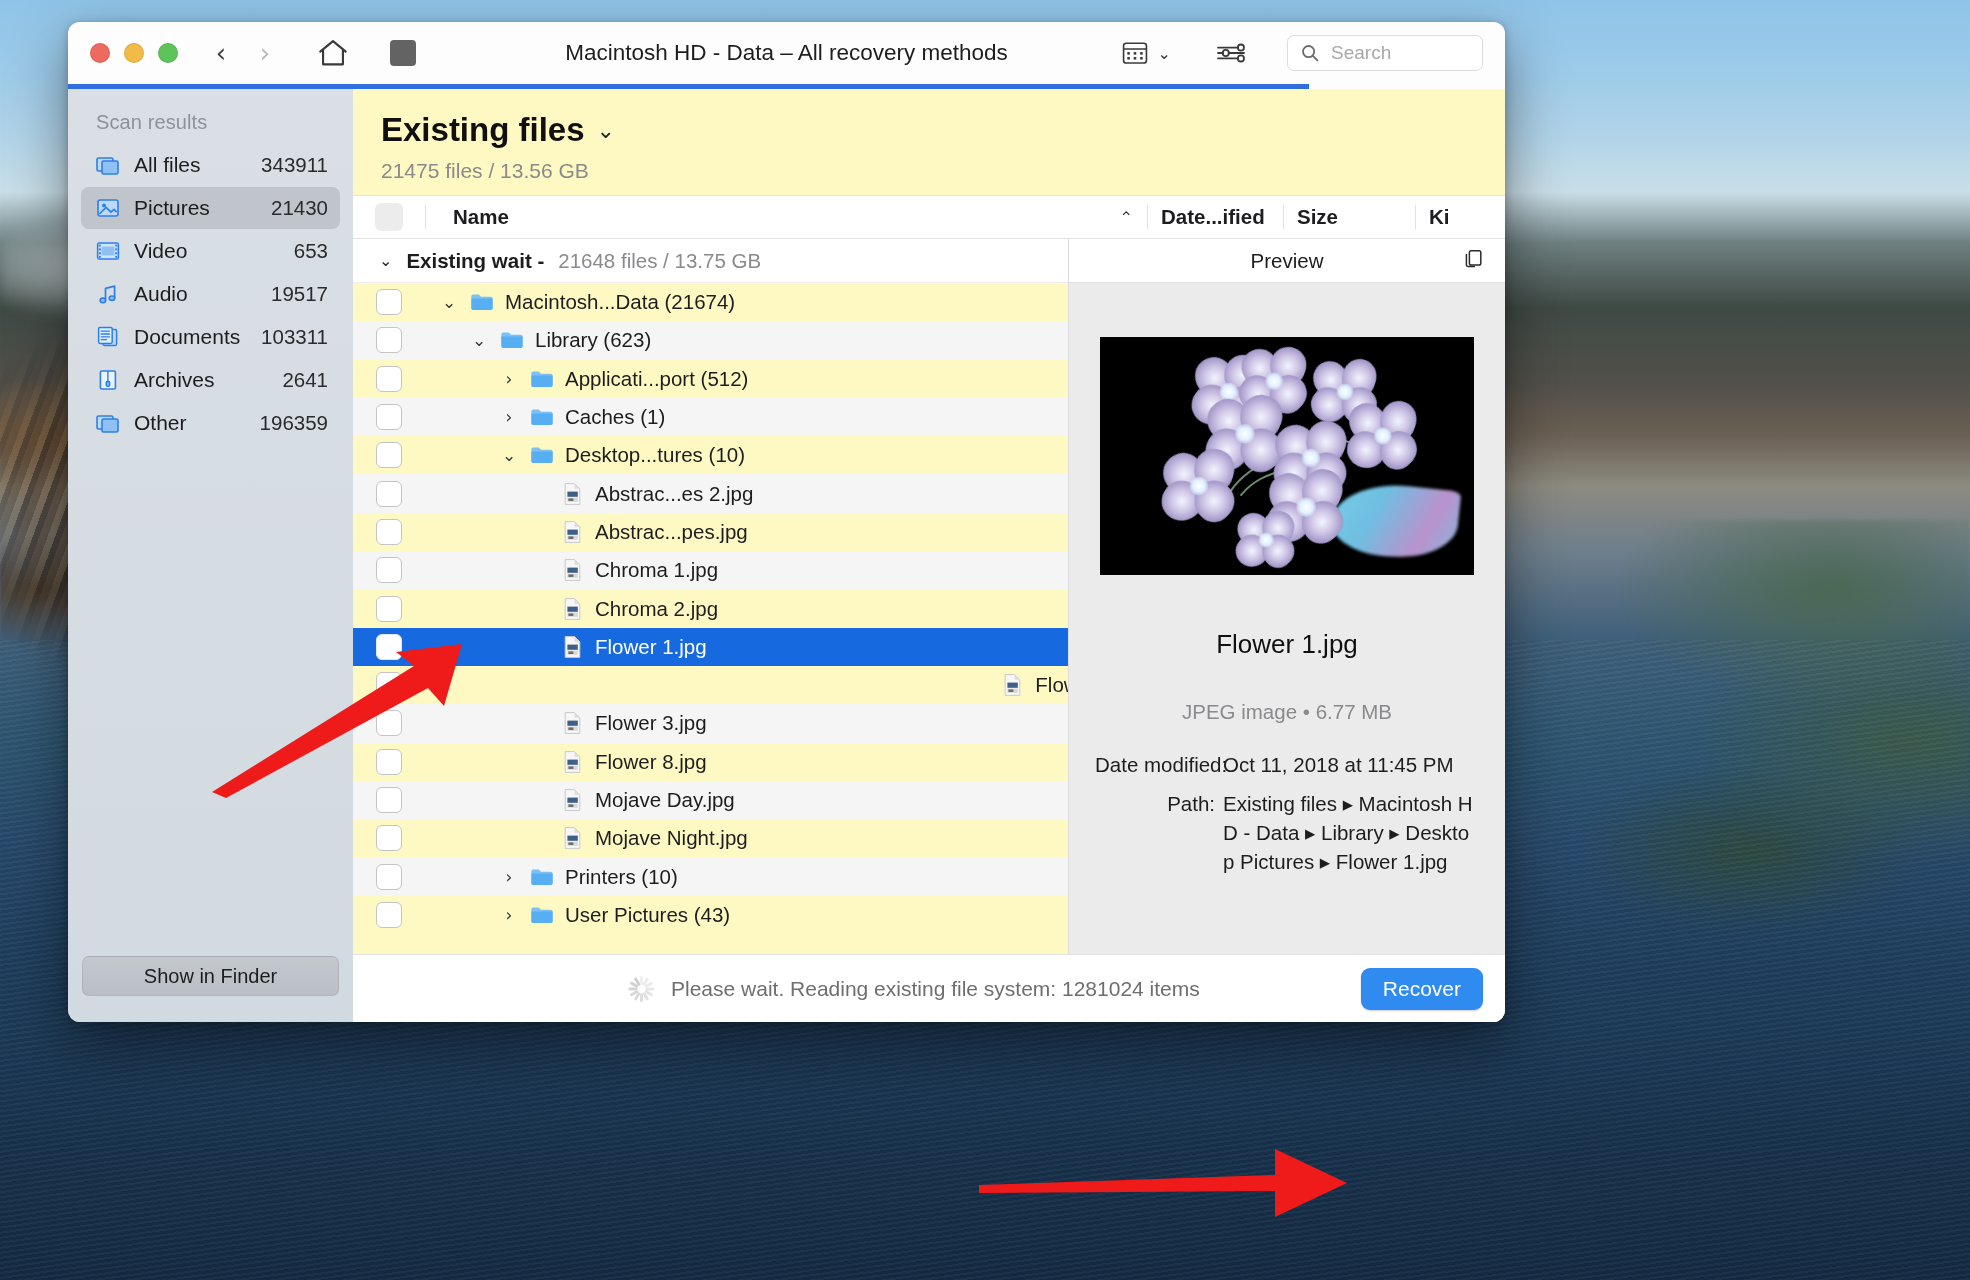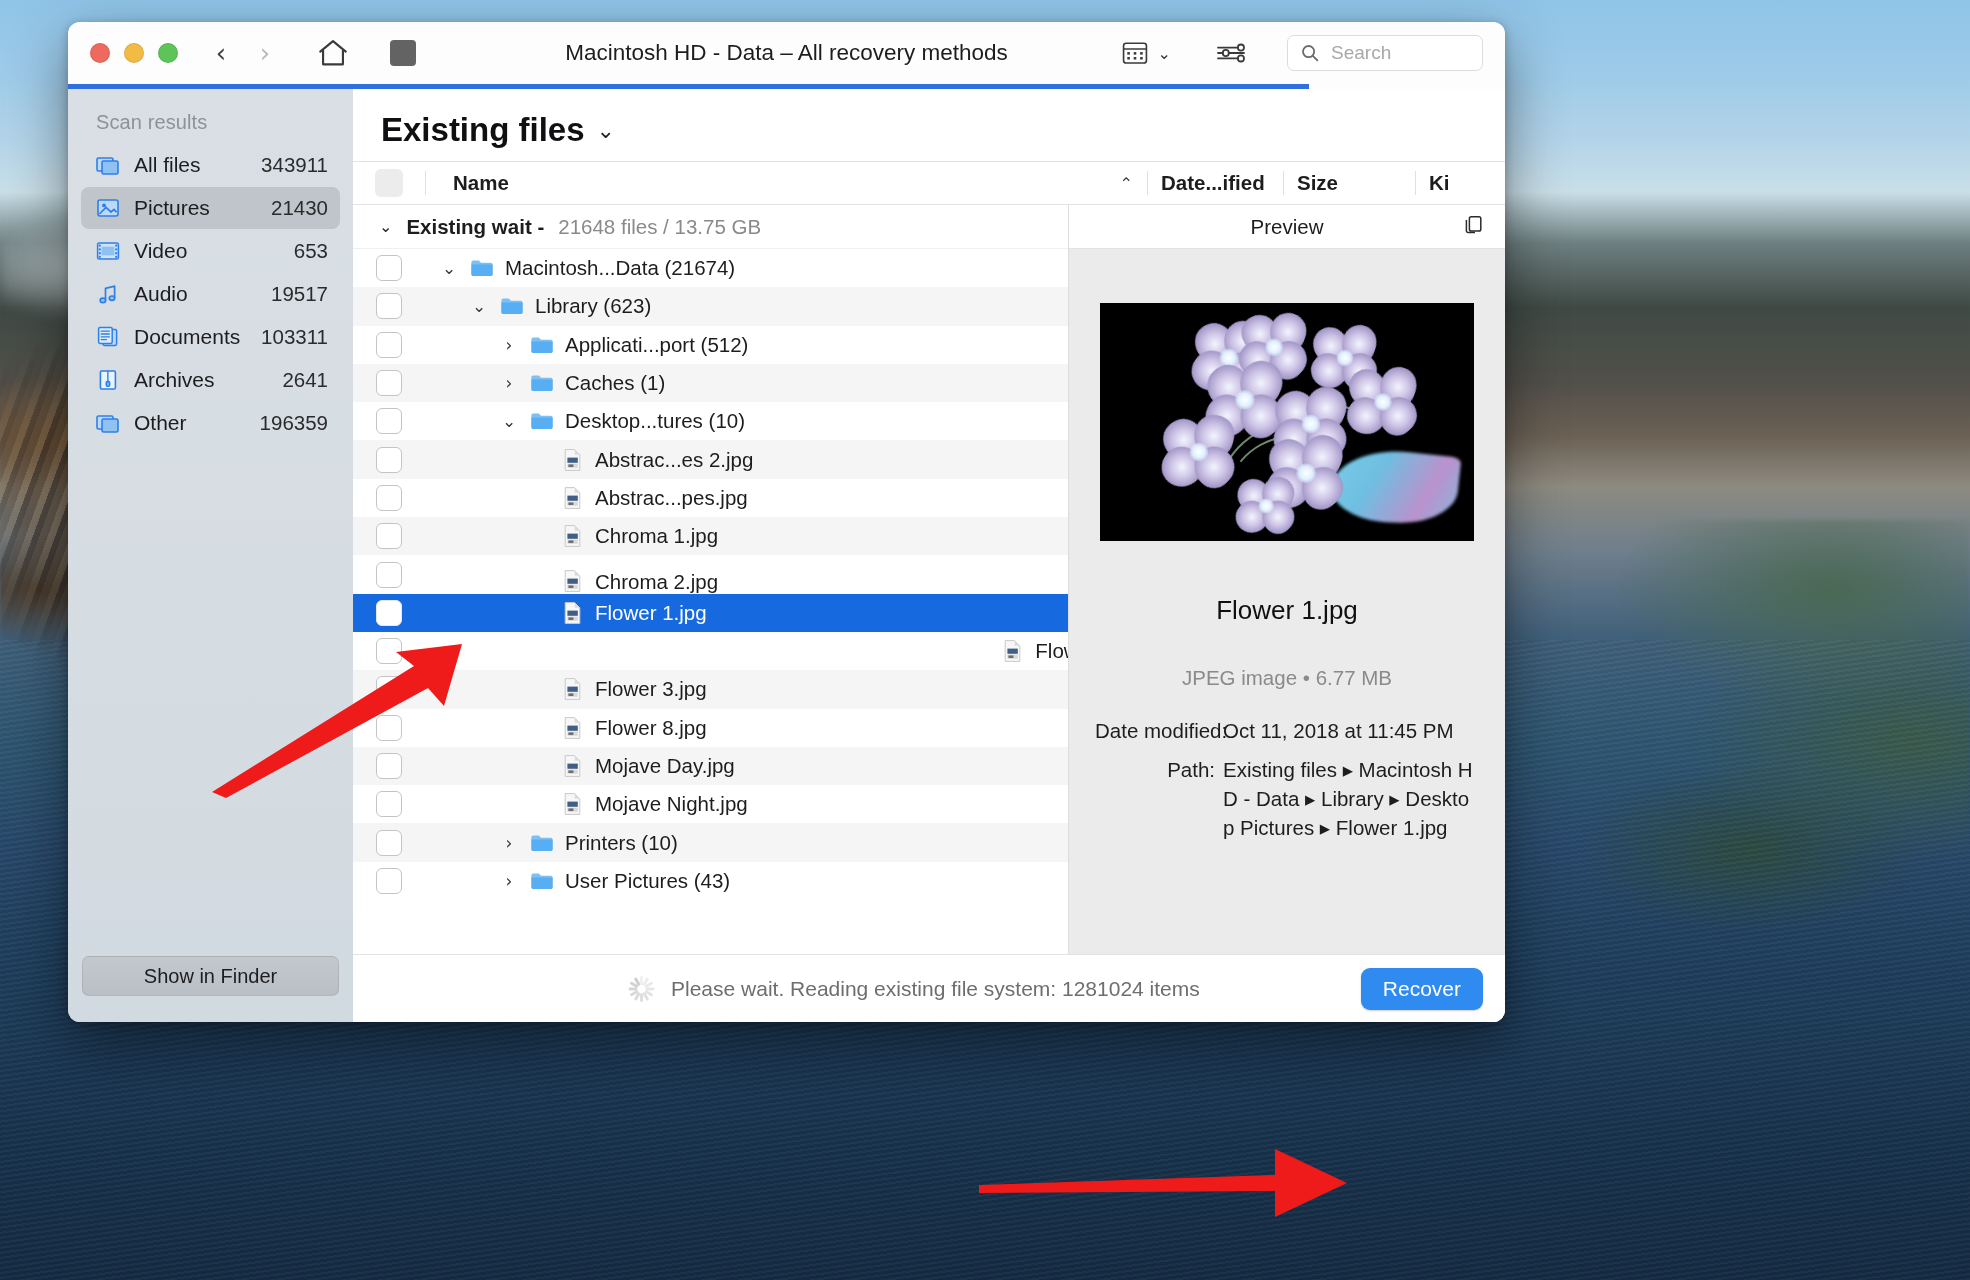--- a/index.html
+++ b/index.html
@@ -157,21 +157,21 @@
     margin: 0 1px 26px 1px; height: 40px;
     background: linear-gradient(to bottom,#c3c8cd,#b9bfc5);
     border: 1px solid rgba(0,0,0,.08);
     border-radius: 7px;
     display: flex; align-items: center; justify-content: center;
     font-size: 20px; color: #1d1d1f;
   }
 
   
   .main {
-    flex: 1; min-width: 0; background: #ffffff;
+    flex: 1; min-width: 0; background: #fef9c3;
     display: flex; flex-direction: column;
     border-top-left-radius: 0;
   }
   .main-head { padding: 22px 0 12px 28px; }
   .main-title {
     font-size: 33px; font-weight: bold; color: #101012;
     display: flex; align-items: center; gap: 12px;
   }
   .main-title .chev { font-size: 22px; font-weight: normal; color: #1d1d1f;
                       font-family:"DejaVu Sans",sans-serif; }
@@ -517,20 +517,21 @@
       <div class="sidebar-spacer"></div>
       <div class="finder-btn">Show in Finder</div>
     </div>
 
     <div class="main">
       <div class="main-head">
         <div class="main-title">
           <span>Existing files</span>
           <span class="chev">⌄</span>
         </div>
+        <div class="main-sub">21475 files / 13.56 GB</div>
       </div>
 
       <div class="thead">
         <div class="th col-chk">
           <div class="hdr-chkbox"></div>
         </div>
         <div class="th col-name">
           <span>Name</span>
           <span class="sortarrow">⌃</span>
         </div>
@@ -681,21 +682,21 @@
                 <span>Chroma 1.jpg</span>
               </div>
               <div class="cell cell-date">Oct 11, 2...</div>
               <div class="cell cell-size">16.4 MB</div>
               <div class="cell cell-kind">JP</div>
             </div>
             <div class="row">
               <div class="cell cell-chk">
                 <div class="chkbox"></div>
               </div>
-              <div class="cell cell-name" style="padding-left: 104px; align-items: flex-end;">
+              <div class="cell cell-name" style="padding-left: 104px;">
                 <span class="twisty blank">·</span>
                 <span class="ficon"><svg width="26" height="26" viewBox="0 0 26 26">
                     <path d="M6.2 2.6h9.4l5.2 5.2v15.6H6.2z" fill="#f7f7f7" stroke="#c9c9c9" stroke-width="1"></path>
                     <path d="M15.6 2.6l5.2 5.2h-5.2z" fill="#dcdcdc"></path>
                     <rect x="8.4" y="10.6" width="10.4" height="5.2" fill="#3f5f86"></rect>
                     <rect x="8.4" y="16.6" width="10.4" height="4.2" fill="#d9d9d9"></rect>
                     <rect x="9.4" y="17.4" width="5" height="2.6" fill="#6f6f6f"></rect>
                   </svg></span>
                 <span>Chroma 2.jpg</span>
               </div>

